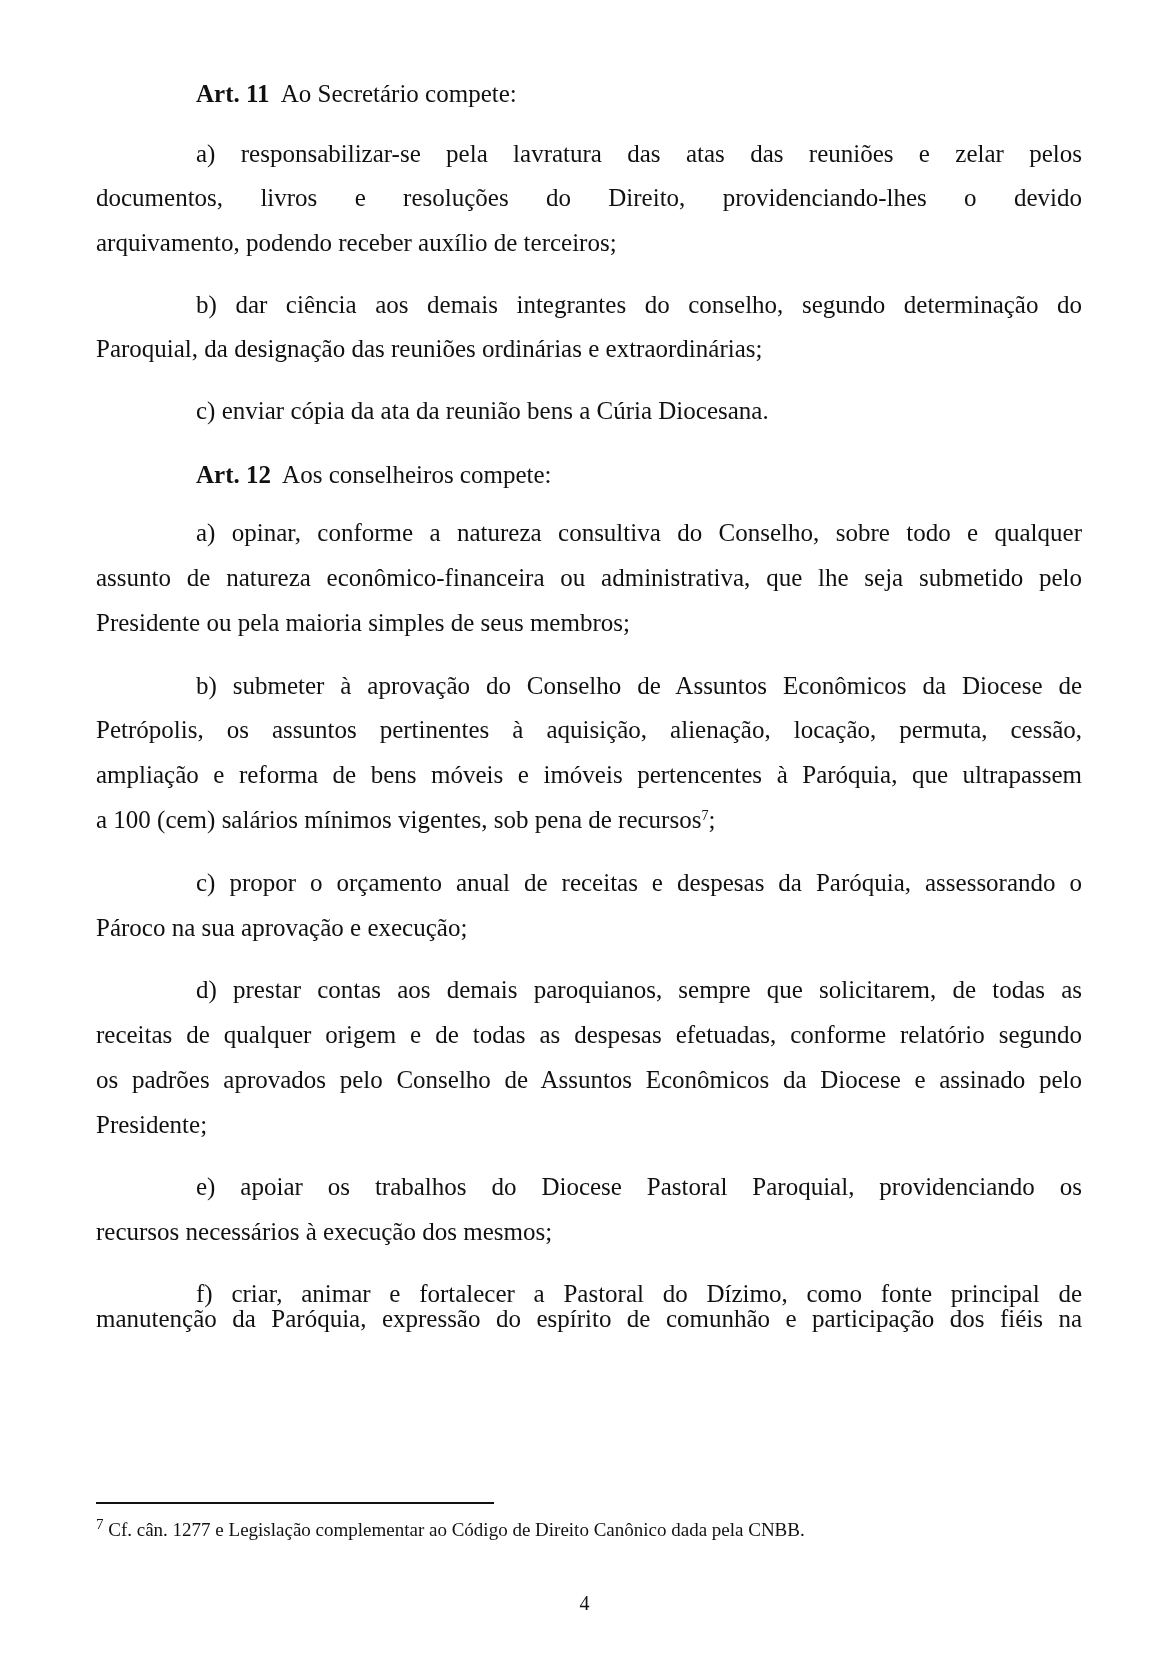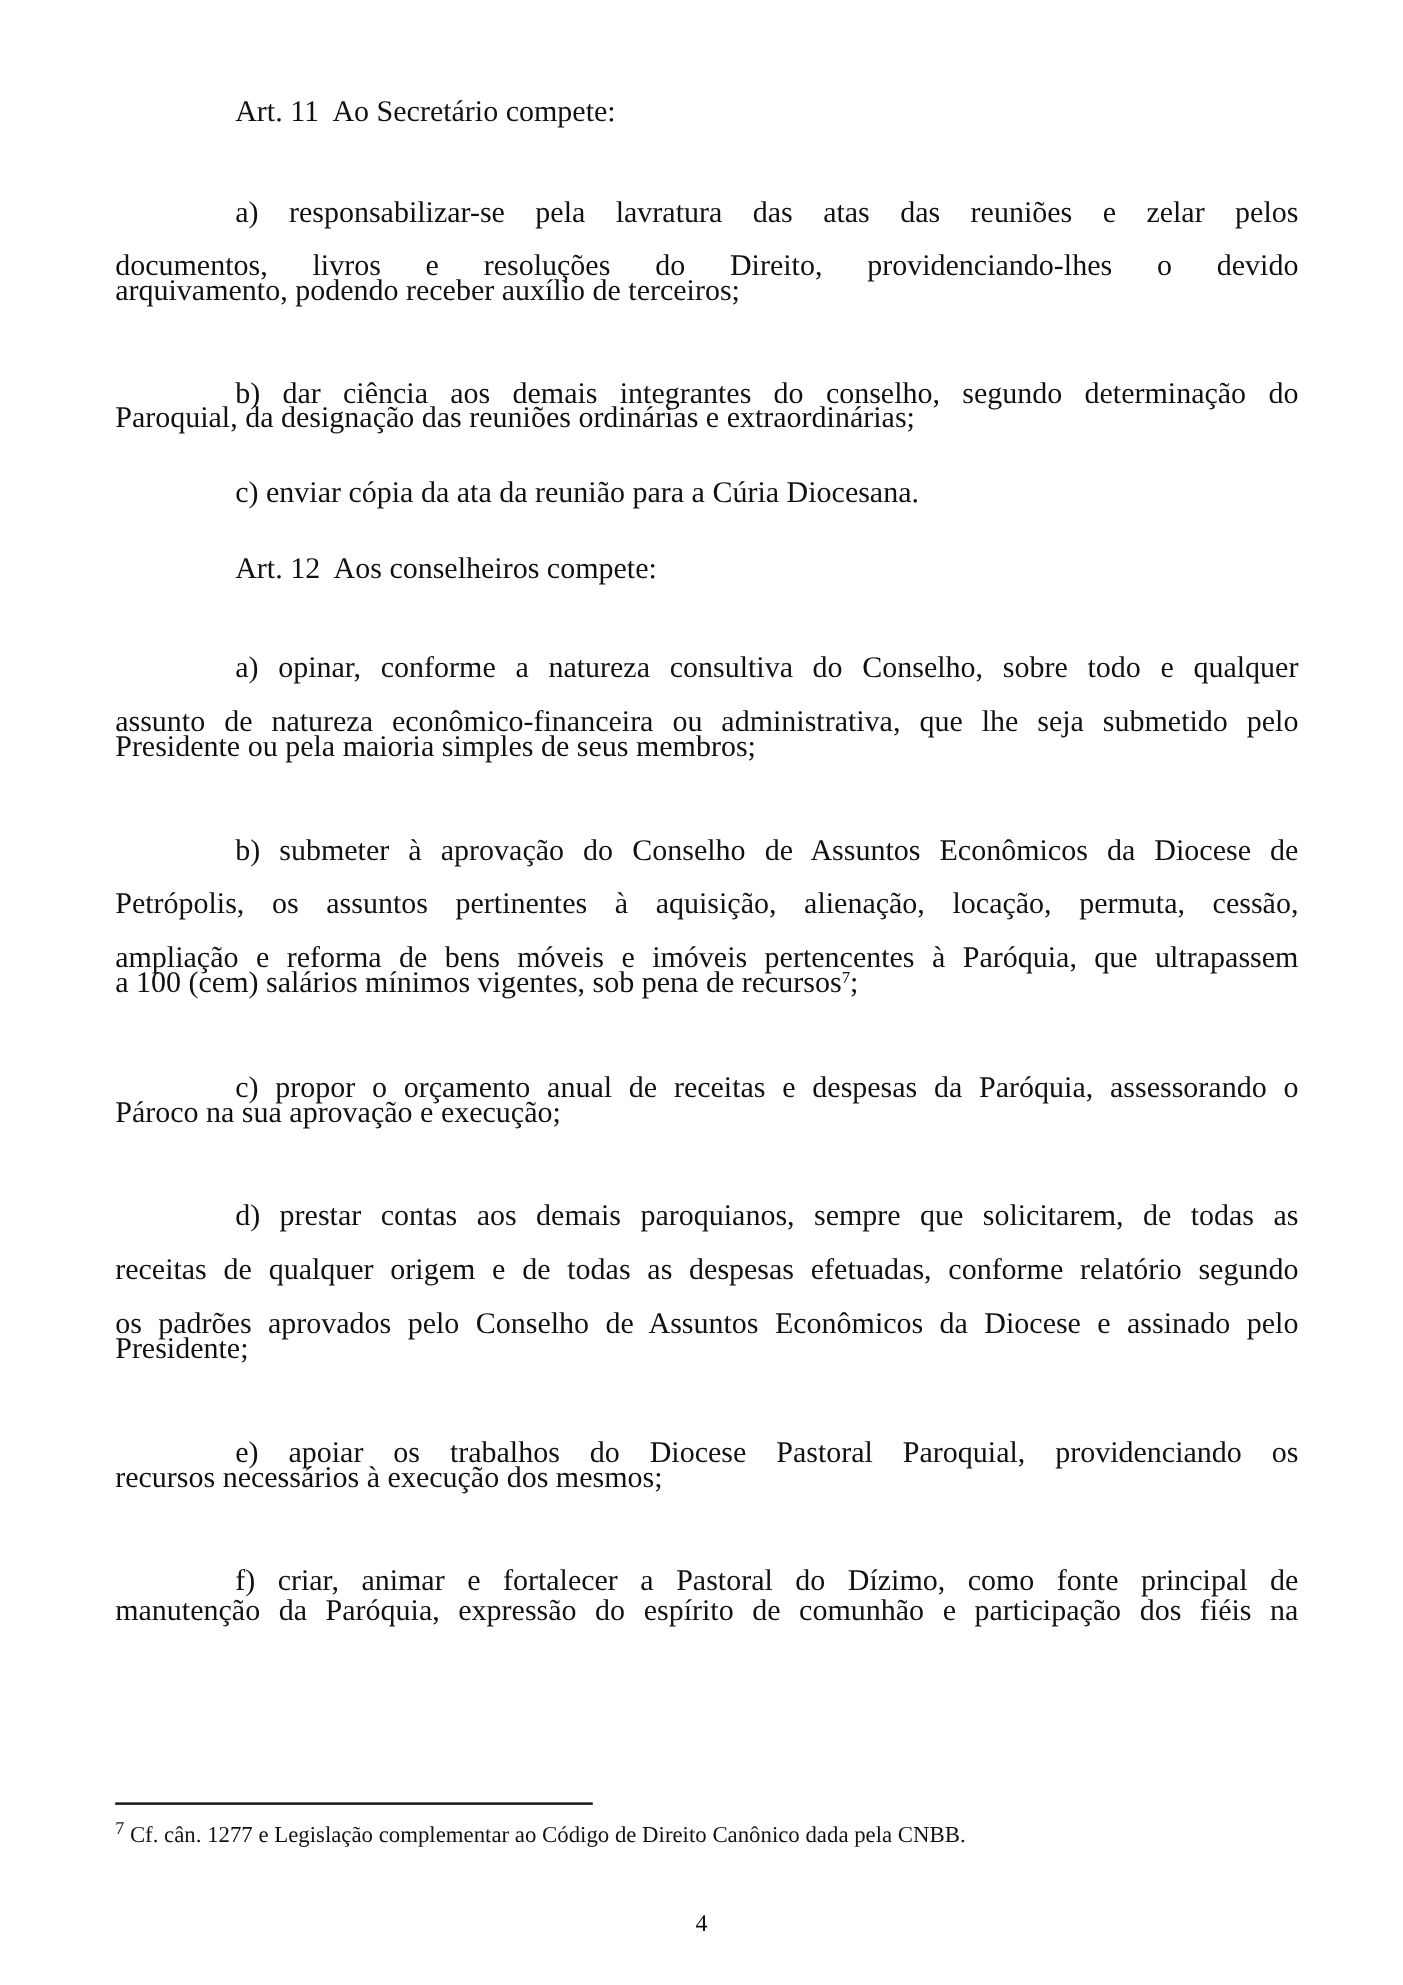--- a/index.html
+++ b/index.html
@@ -1,42 +1,42 @@
 <!DOCTYPE html>
 <html><head>
 <meta charset="utf-8">
 <style>
   html, body { margin:0; padding:0; background:#ffffff; }
   body { width:1169px; height:1654px; position:relative; overflow:hidden;
          font-family:"Liberation Serif", serif; color:#111; }
   .page { position:absolute; left:96px; top:0; width:986px; }
   .line { position:absolute; left:0; width:986px; font-size:25px; line-height:30px; white-space:nowrap; }
-  .just { text-align:justify; text-align-last:justify;margin-top:24px; }
+  .just { text-align:justify; text-align-last:justify; }
   .ind { padding-left:100px; box-sizing:border-box; }
-  b { font-weight:normal; }
+  b { font-weight:bold; }
   sup { font-size:14px; vertical-align:top; position:relative; top:-4px; }
   .rule { position:absolute; left:96px; top:1502px; width:398px; height:2px; background:#111; }
   .fn { position:absolute; left:96px; top:1518px; font-size:19px; line-height:24px; white-space:nowrap; }
   .fn sup { font-size:15px; top:-6px; }
   .pgnum { position:absolute; left:0; width:1169px; top:1592px; text-align:center; font-size:20px; }
 </style>
 </head>
 <body>
 
 <div class="page">
   <div class="line ind" style="top:79px"><b>Art. 11</b>&nbsp; <span>Ao Secretário compete:</span></div>
 
   <div class="line ind just" style="top:139px">a) responsabilizar-se pela lavratura das atas das reuniões e zelar pelos</div>
   <div class="line just" style="top:183px">documentos, livros e resoluções do Direito, providenciando-lhes o devido</div>
   <div class="line" style="top:228px">arquivamento, podendo receber auxílio de terceiros;</div>
 
   <div class="line ind just" style="top:290px">b) dar ciência aos demais integrantes do conselho, segundo determinação do</div>
   <div class="line" style="top:334px">Paroquial, da designação das reuniões ordinárias e extraordinárias;</div>
 
-  <div class="line ind" style="top:396px">c) enviar cópia da ata da reunião para a Cúria Diocesana.</div>
+  <div class="line ind" style="top:396px">c) enviar cópia da ata da reunião bens a Cúria Diocesana.</div>
 
   <div class="line ind" style="top:460px"><b>Art. 12</b>&nbsp; <span>Aos conselheiros compete:</span></div>
 
   <div class="line ind just" style="top:518px">a) opinar, conforme a natureza consultiva do Conselho, sobre todo e qualquer</div>
   <div class="line just" style="top:563px">assunto de natureza econômico-financeira ou administrativa, que lhe seja submetido pelo</div>
   <div class="line" style="top:608px">Presidente ou pela maioria simples de seus membros;</div>
 
   <div class="line ind just" style="top:671px">b) submeter à aprovação do Conselho de Assuntos Econômicos da Diocese de</div>
   <div class="line just" style="top:715px">Petrópolis, os assuntos pertinentes à aquisição, alienação, locação, permuta, cessão,</div>
   <div class="line just" style="top:760px">ampliação e reforma de bens móveis e imóveis pertencentes à Paróquia, que ultrapassem</div>

